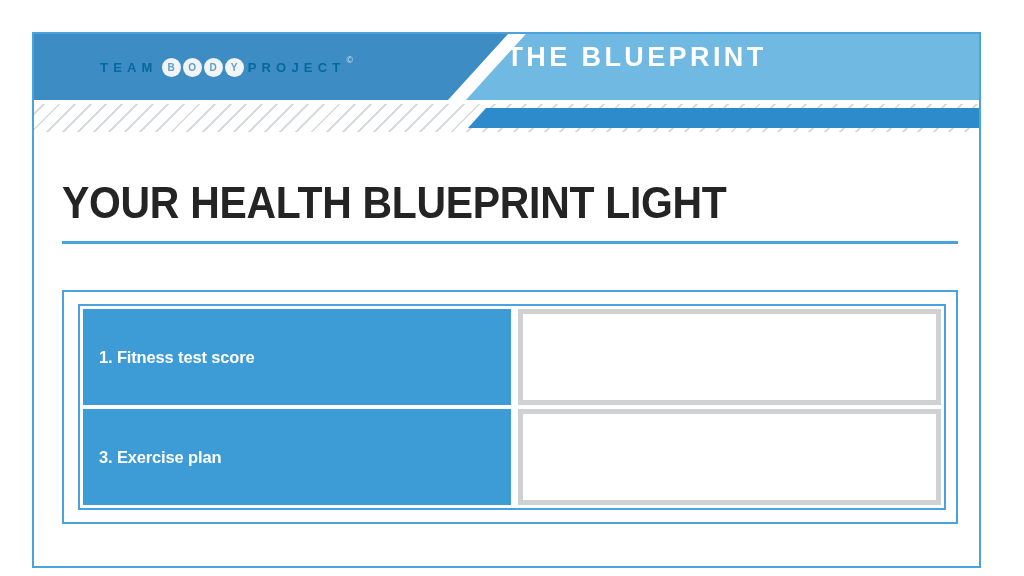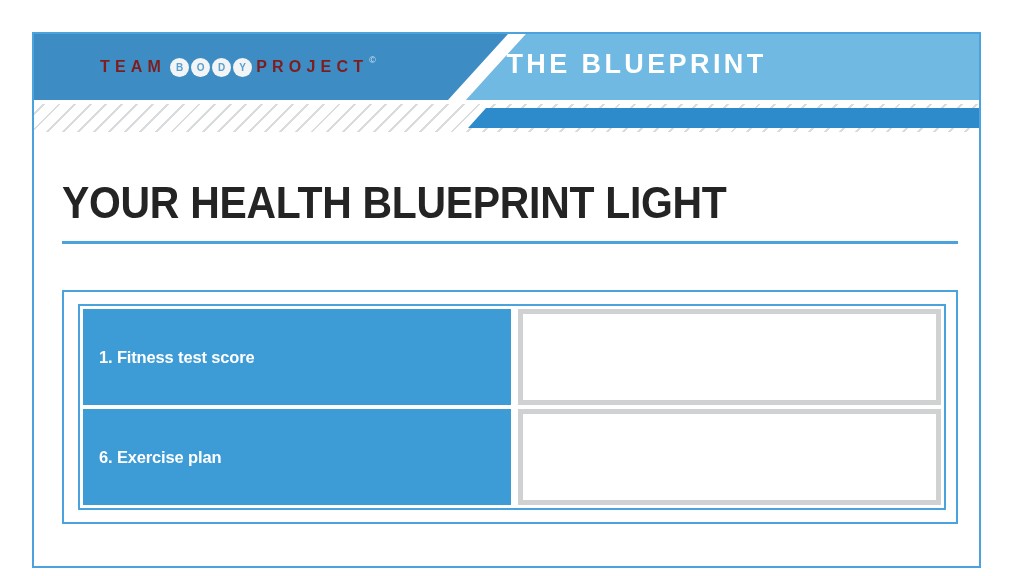--- a/index.html
+++ b/index.html
@@ -49,22 +49,22 @@
     -webkit-clip-path:polygon(474px 0, 492px 0, 432px 66px, 414px 66px);
     clip-path:polygon(474px 0, 492px 0, 432px 66px, 414px 66px);
   }
 
   
   .logo{
     position:absolute;left:66px;top:0;height:66px;
     display:flex;align-items:center;
   }
   .logo-word{
-    color:#7f1d1d;
-    font-size:16px;
+    color:#0369a1;
+    font-size:13px;
     font-weight:600;
     letter-spacing:5.2px;
   }
   .logo-dots{
     display:flex;align-items:center;gap:2px;margin:0 4px;
   }
   .logo-dot{
     width:19px;height:19px;border-radius:50%;
     background:#f2f4f5;
     color:#5a9fd0;
@@ -73,21 +73,21 @@
     letter-spacing:0;
   }
   .logo-reg{
     position:relative;top:-7px;left:1px;
     font-size:9px;color:#cfe3f1;
   }
 
   .blueprint-title{
     position:absolute;
     left:0;top:0;height:46px;width:945px;
-    display:flex;align-items:flex-end;justify-content:center;
+    display:flex;align-items:center;justify-content:center;
     padding-left:260px;
     box-sizing:border-box;
     pointer-events:none;
   }
   .blueprint-title span{
     color:#ffffff;
     font-size:27px;
     font-weight:700;
     letter-spacing:3.4px;
   }
@@ -223,21 +223,21 @@
   <div class="table-outer"></div>
   <div class="table-inner">
     <div class="rows">
 
       <div class="row">
         <div class="row-label">1. Fitness test score</div>
         <div class="row-answer"></div>
       </div>
 
       <div class="row">
-        <div class="row-label">6. Exercise plan</div>
+        <div class="row-label">3. Exercise plan</div>
         <div class="row-answer"></div>
       </div>
 
 
 
     </div>
   </div>
 
 </div>
 

